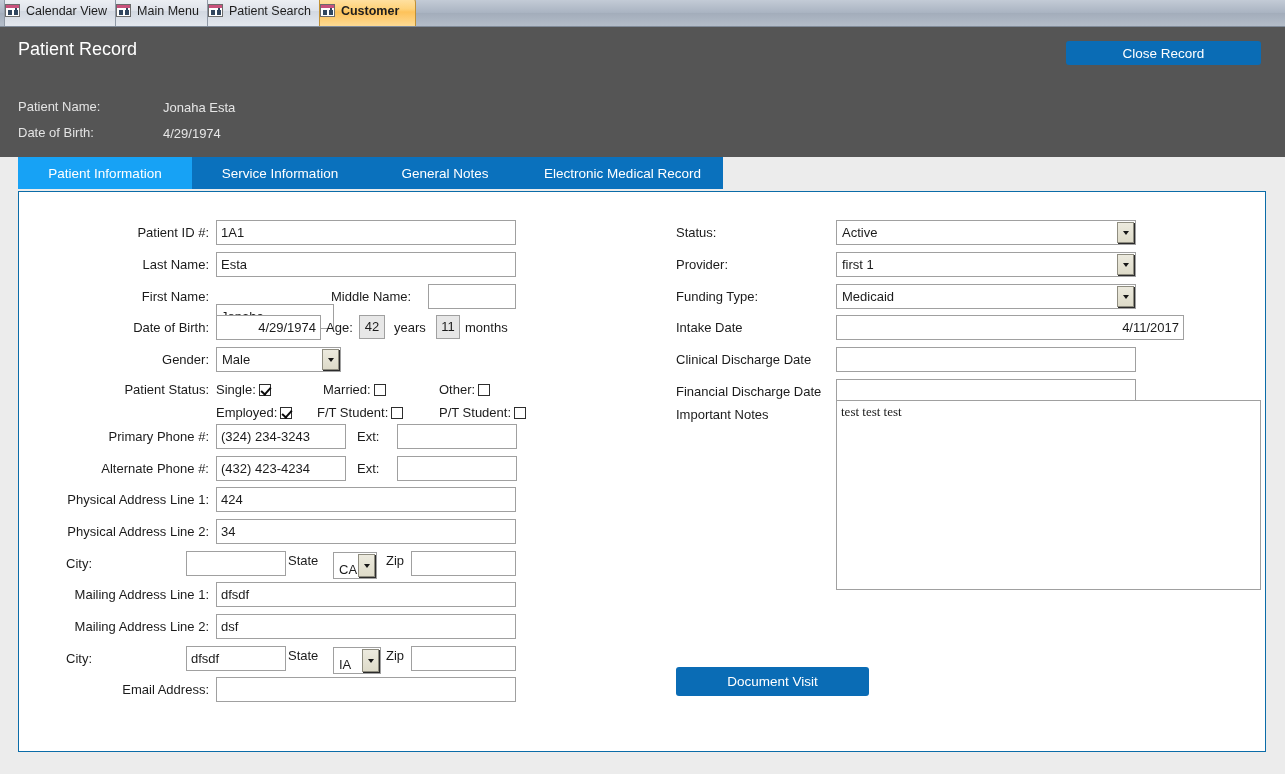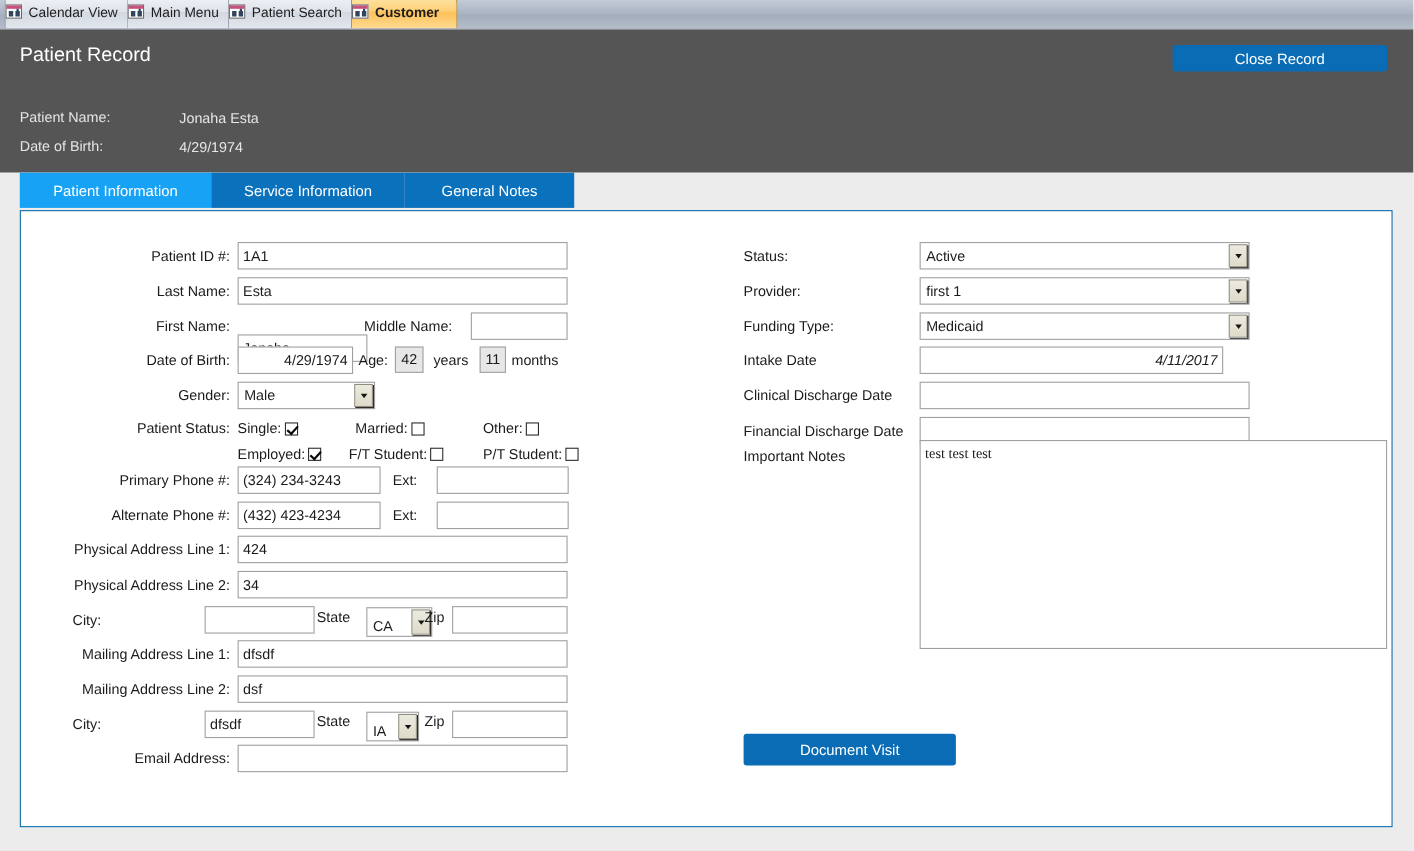--- a/index.html
+++ b/index.html
@@ -277,20 +277,21 @@
   <div class="hdr-value" style="top:130px">1A1</div>
 
   <button id="close-record">Close Record</button>
 </div>
 
 <div id="tabs-row">
   <div class="spacer"></div>
   <button class="ftab active" style="width:174px">Patient Information</button>
   <button class="ftab" style="width:176px">Service Information</button>
   <button class="ftab" style="width:154px">General Notes</button>
+  <button class="ftab" style="width:201px">Electronic Medical Record</button>
 </div>
 
 <div id="panel">
 
   <div class="lbl r" style="left:40px; top:33px; width:150px">Patient ID #:</div>
   <input class="fld" style="left: 197px; top: 28px; width: 300px;" value="1A1">
 
   <div class="lbl r" style="left:40px; top:65px; width:150px">Last Name:</div>
   <input class="fld" style="left: 197px; top: 60px; width: 300px;" value="Esta">
 
@@ -347,21 +348,21 @@
 
   <div class="lbl r" style="left:30px; top:300px; width:160px">Physical Address Line 1:</div>
   <input class="fld" style="left: 197px; top: 295px; width: 300px;" value="424">
 
   <div class="lbl r" style="left:30px; top:332px; width:160px">Physical Address Line 2:</div>
   <input class="fld" style="left: 197px; top: 327px; width: 300px;" value="34">
 
   <div class="lbl" style="left:47px; top:364px">City:</div>
   <input class="fld" style="left: 167px; top: 359px; width: 100px;" value="">
   <div class="lbl" style="left:269px; top:361px">State</div>
-  <div class="combo" style="left:314px; top:360px; width:60px; height:27px">
+  <div class="combo" style="left:314px; top:360px; width:44px; height:27px">
     <span class="val" style="line-height:25px; top:4px">CA</span>
     <span class="arrowbtn" style="height:23px"></span>
   </div>
   <div class="lbl" style="left:367px; top:361px">Zip</div>
   <input class="fld" style="left: 392px; top: 359px; width: 105px;" value="">
 
   <div class="lbl r" style="left:30px; top:395px; width:160px">Mailing Address Line 1:</div>
   <input class="fld" style="left: 197px; top: 390px; width: 300px;" value="dfsdf">
 
   <div class="lbl r" style="left:30px; top:427px; width:160px">Mailing Address Line 2:</div>
@@ -392,21 +393,21 @@
     <span class="arrowbtn"></span>
   </div>
 
   <div class="lbl" style="left:657px; top:97px">Funding Type:</div>
   <div class="combo" style="left:817px; top:92px; width:300px">
     <span class="val">Medicaid</span>
     <span class="arrowbtn"></span>
   </div>
 
   <div class="lbl" style="left:657px; top:128px">Intake Date</div>
-  <input class="fld ra" style="left: 817px; top: 123px; width: 276px; font-style: italic;" value="4/11/2017">
+  <input class="fld ra" style="left: 817px; top: 123px; width: 348px;" value="4/11/2017">
 
   <div class="lbl" style="left:657px; top:160px">Clinical Discharge Date</div>
   <input class="fld ra" style="left: 817px; top: 155px; width: 300px;" value="">
 
   <div class="lbl" style="left:657px; top:192px">Financial Discharge Date</div>
   <input class="fld ra" style="left: 817px; top: 187px; width: 300px;" value="">
 
   <div class="lbl" style="left:657px; top:215px">Important Notes</div>
   <textarea id="notes" style="left: 817px; top: 208px; width: 425px; height: 190px;">test test test</textarea>
 

